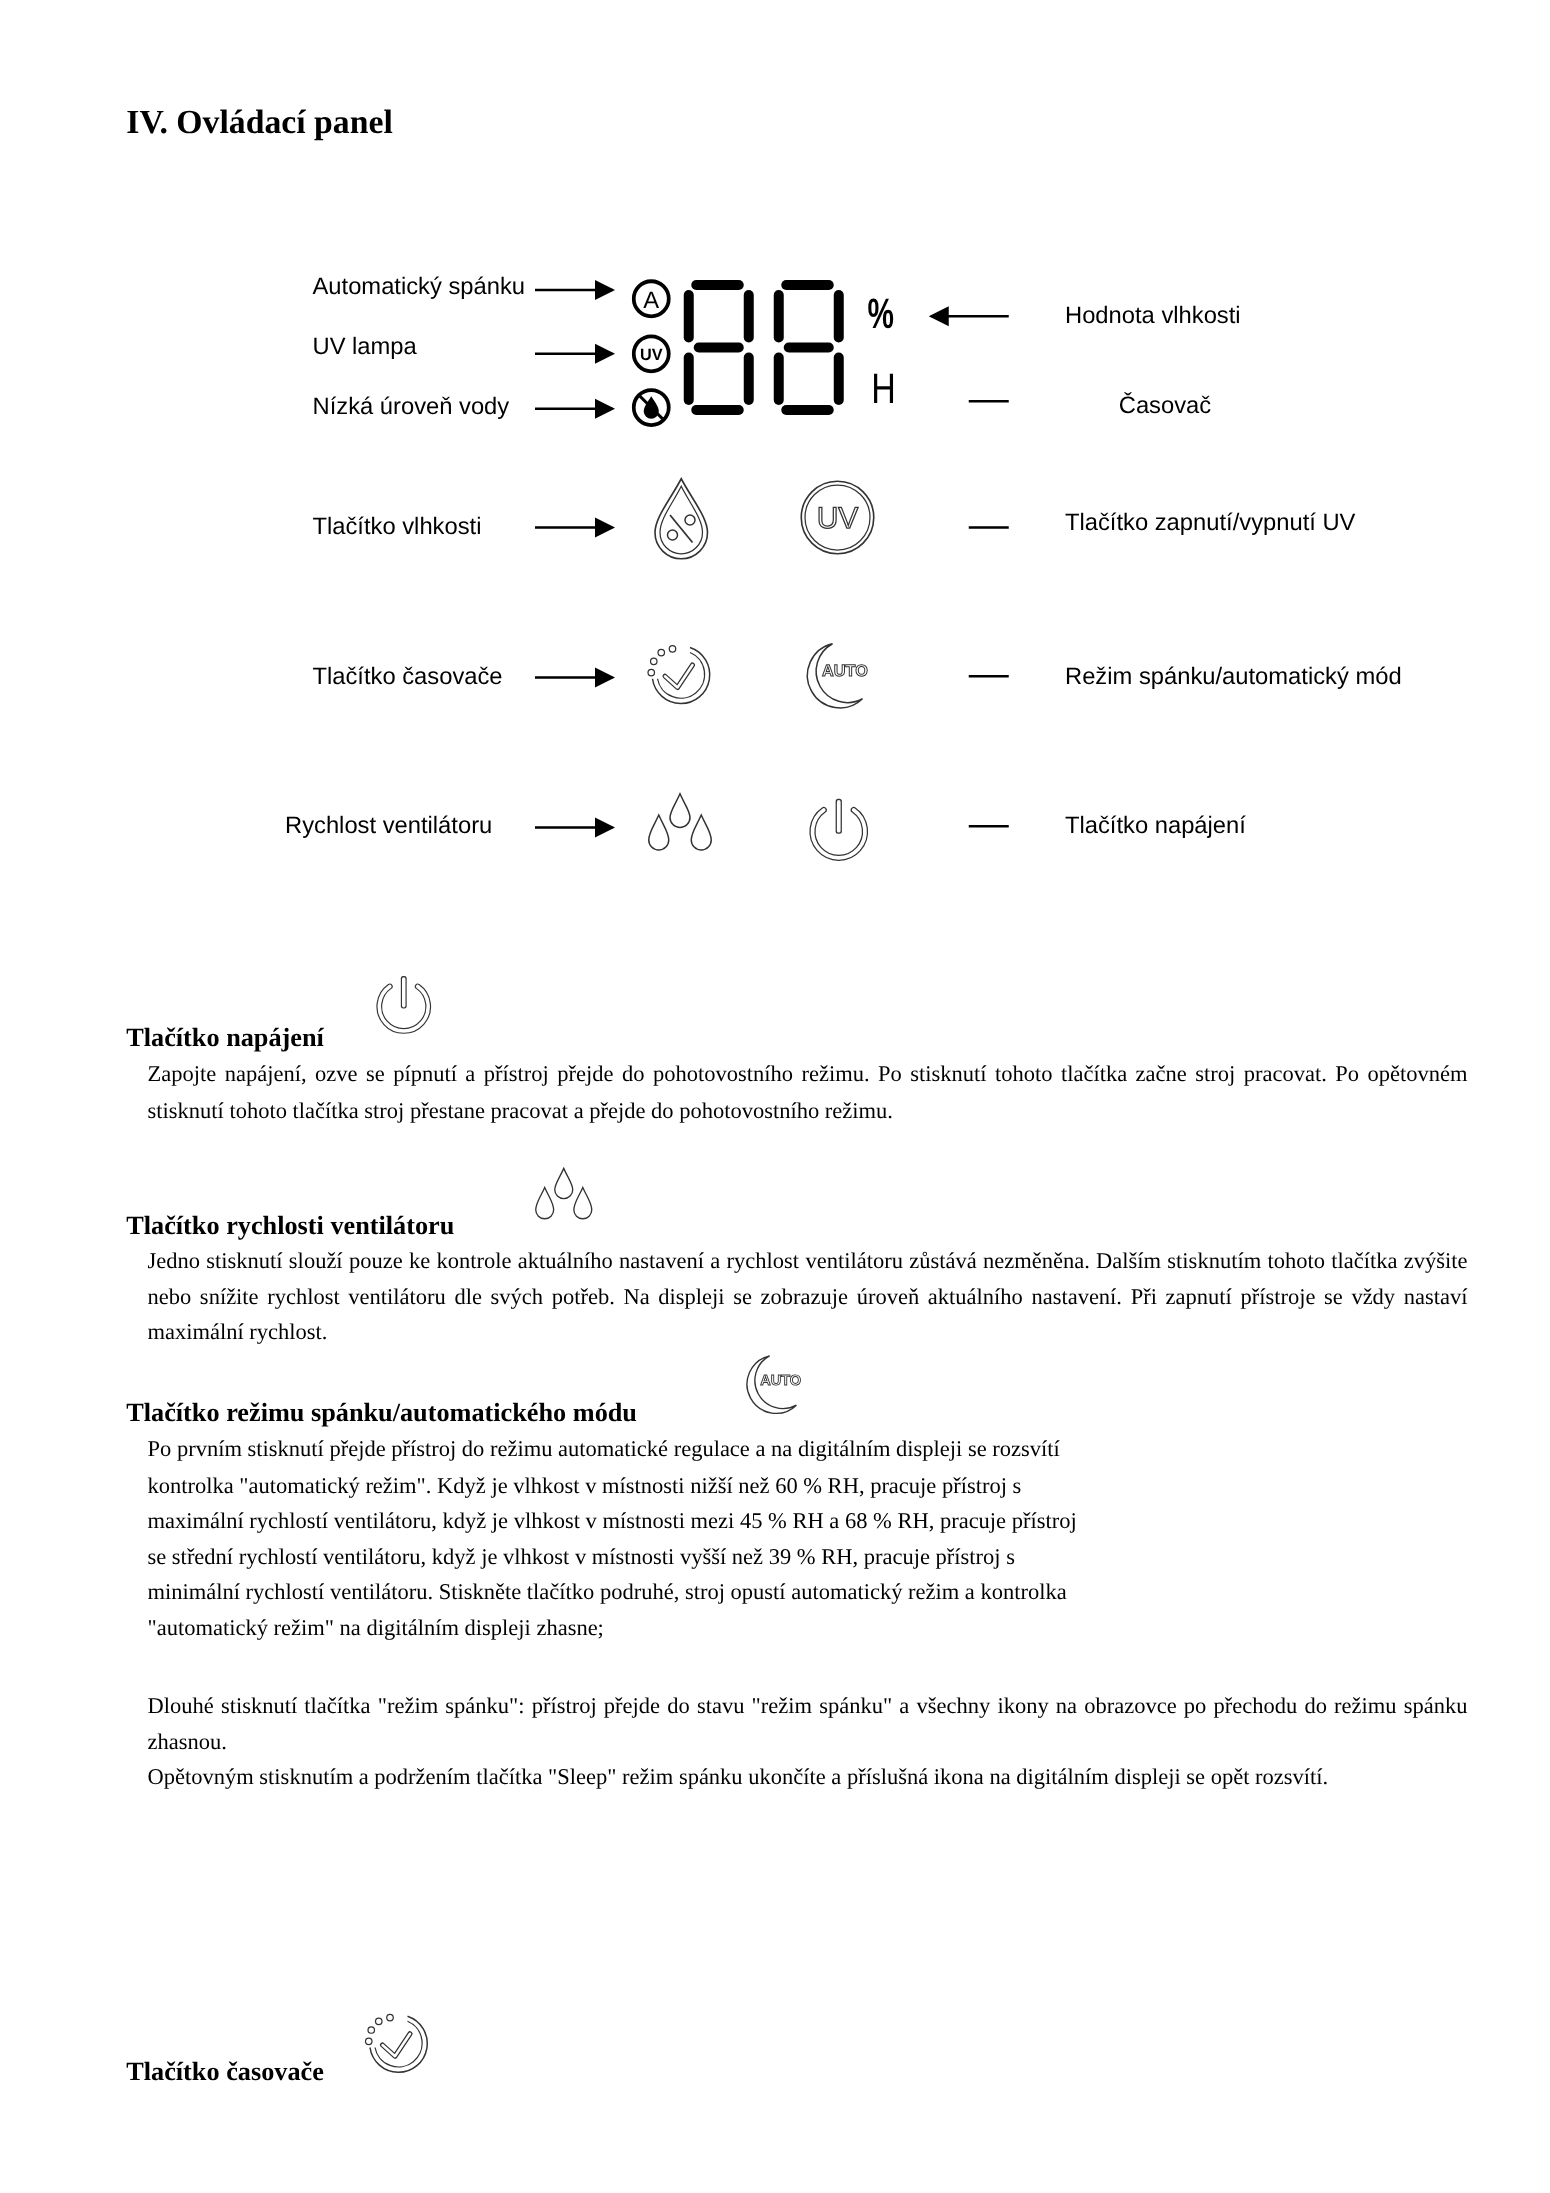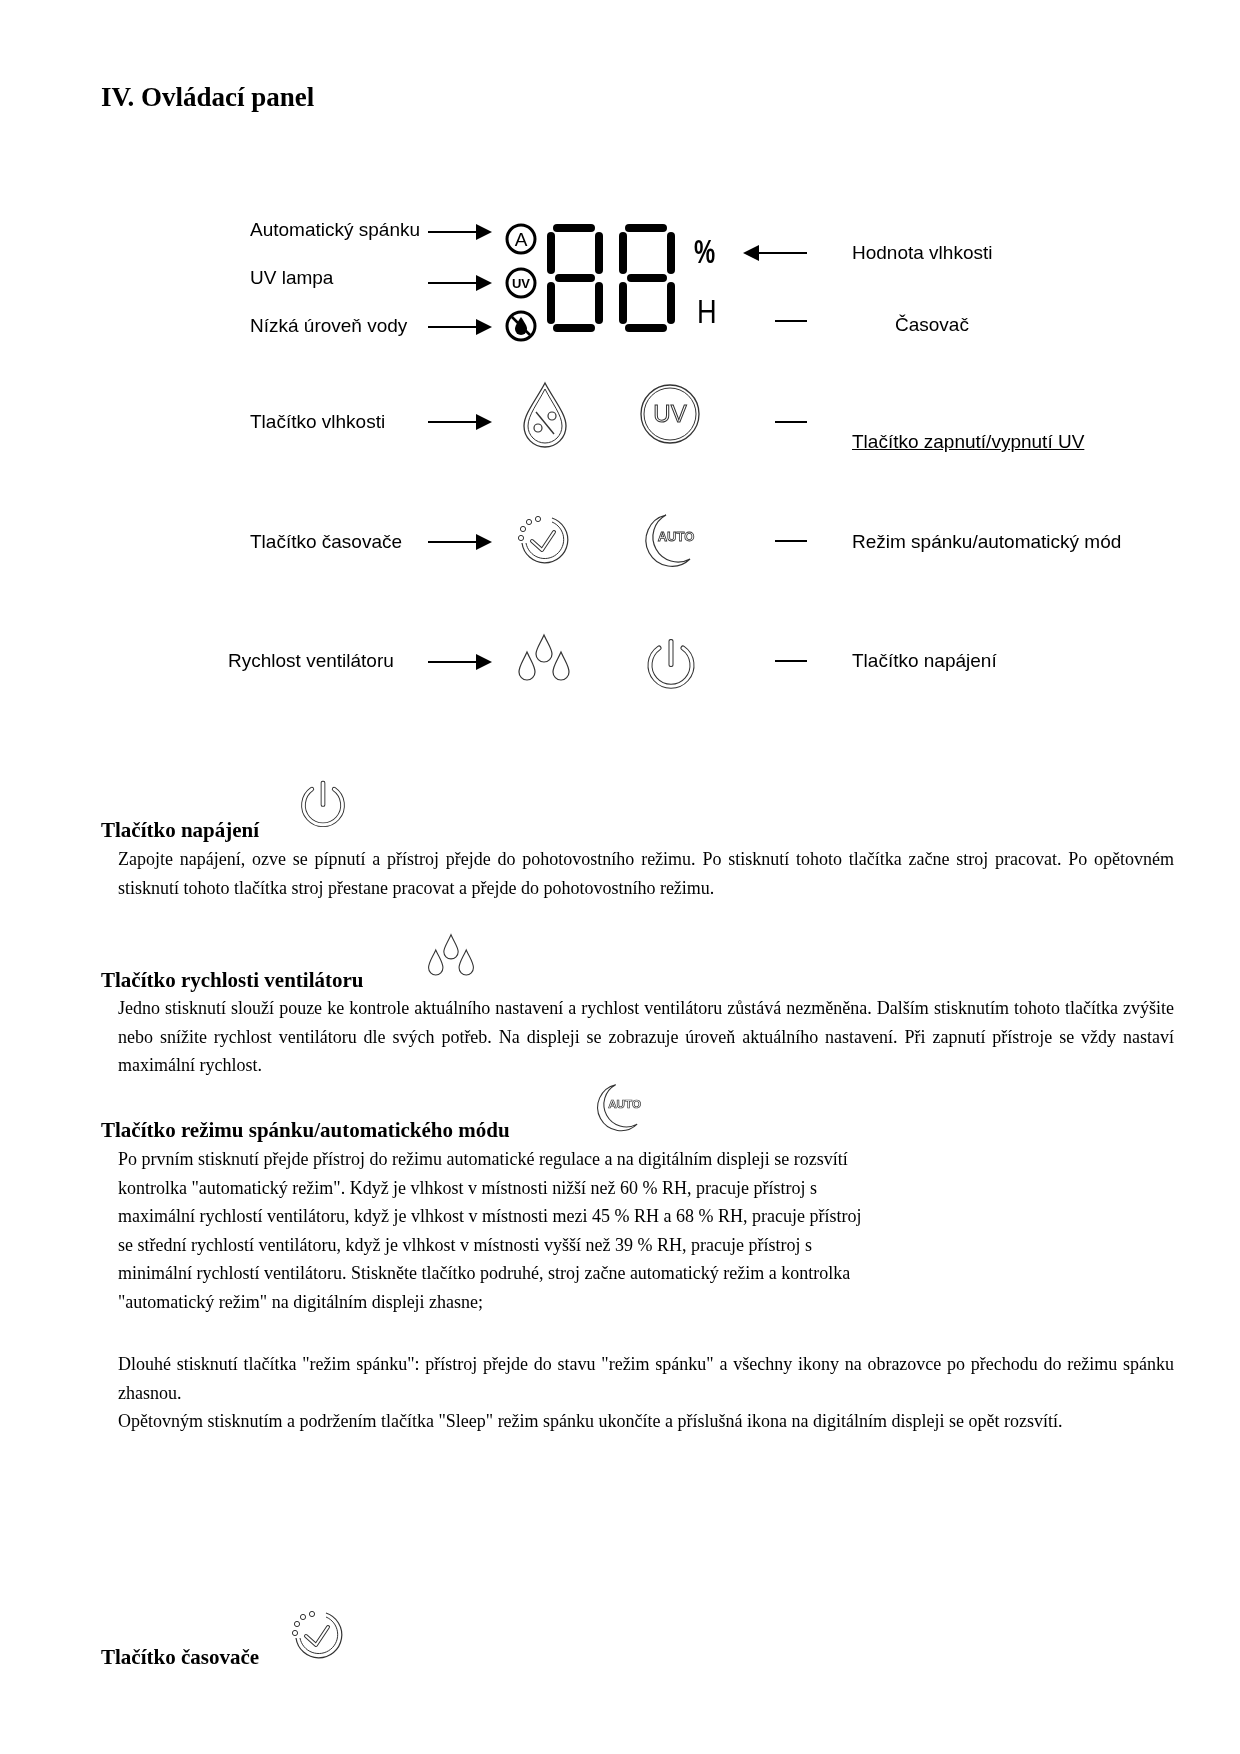--- a/index.html
+++ b/index.html
@@ -78,21 +78,21 @@
   <div class="lbl" style="left:694px; top:232px; font-size:34px; font-weight:bold; transform:scaleX(0.7); transform-origin:left;">%</div>
   <div class="lbl" style="left:697px; top:292px; font-size:34px; transform:scaleX(0.8); transform-origin:left;">H</div>
 
   <div class="arrow left" style="left:745px; top:252px; width:62px;"></div>
   <div class="lbl" style="left:852px; top:242px;">Hodnota vlhkosti</div>
 
   <div class="dash" style="left:775px; top:320px;"></div>
   <div class="lbl" style="left:852px; top:314px;margin-left:43px;">Časovač</div>
 
   <div class="dash" style="left:775px; top:421px;"></div>
-  <div class="lbl" style="left:852px; top:431px;text-decoration:underline;">Tlačítko zapnutí/vypnutí UV</div>
+  <div class="lbl" style="left:852px; top:408px;">Tlačítko zapnutí/vypnutí UV</div>
 
   <div class="dash" style="left:775px; top:540px;"></div>
   <div class="lbl" style="left:852px; top:531px;">Režim spánku/automatický mód</div>
 
   <div class="dash" style="left:775px; top:660px;"></div>
   <div class="lbl" style="left:852px; top:650px;">Tlačítko napájení</div>
 
   <svg class="ico" style="left:520px; top:380px;" width="50" height="68" viewBox="0 0 50 68">
     <path d="M25 3 C16 20 4 34 4 46 A21 21 0 0 0 46 46 C46 34 34 20 25 3 Z" fill="none" stroke="#333" stroke-width="1.3"></path>
     <path d="M25 9 C18 23 8 35 8 46 A17 17 0 0 0 42 46 C42 35 32 23 25 9 Z" fill="none" stroke="#333" stroke-width="1"></path>
@@ -156,21 +156,21 @@
   <div class="sec-title" style="top:1118px;">Tlačítko režimu spánku/automatického módu</div>
   <svg class="ico" style="left:592px; top:1082px;" width="58" height="52" viewBox="0 0 64 58">
     <path d="M26 3 A26 26 0 1 0 50 47 A22 22 0 1 1 26 3 Z" fill="none" stroke="#333" stroke-width="1.2"></path>
     <text x="36" y="29" text-anchor="middle" font-family="Liberation Sans, sans-serif" font-size="13" font-weight="bold" fill="#fff" stroke="#333" stroke-width="0.8">AUTO</text>
   </svg>
   <div class="para" style="top:1145px; text-align:left;">
     <p>Po prvním stisknutí přejde přístroj do režimu automatické regulace a na digitálním displeji se rozsvítí</p>
     <p>kontrolka "automatický režim". Když je vlhkost v místnosti nižší než 60 % RH, pracuje přístroj s</p>
     <p>maximální rychlostí ventilátoru, když je vlhkost v místnosti mezi 45 % RH a 68 % RH, pracuje přístroj</p>
     <p>se střední rychlostí ventilátoru, když je vlhkost v místnosti vyšší než 39 % RH, pracuje přístroj s</p>
-    <p>minimální rychlostí ventilátoru. Stiskněte tlačítko podruhé, stroj začne automatický režim a kontrolka</p>
+    <p>minimální rychlostí ventilátoru. Stiskněte tlačítko podruhé, stroj opustí automatický režim a kontrolka</p>
     <p>"automatický režim" na digitálním displeji zhasne;</p>
   </div>
   <div class="para" style="top:1350px;">Dlouhé stisknutí tlačítka "režim spánku": přístroj přejde do stavu "režim spánku" a všechny ikony na obrazovce po přechodu do režimu spánku zhasnou.</div>
   <div class="para" style="top:1407px;">Opětovným stisknutím a podržením tlačítka "Sleep" režim spánku ukončíte a příslušná ikona na digitálním displeji se opět rozsvítí.</div>
 
   <div class="sec-title" style="top:1645px;">Tlačítko časovače</div>
   <svg class="ico" style="left:288px; top:1605px;" width="60" height="58" viewBox="0 0 60 58">
     <path d="M38 8 A23 23 0 1 1 8 33" fill="none" stroke="#333" stroke-width="1.2"></path>
     <path d="M38 12 A19 19 0 1 1 12 33" fill="none" stroke="#333" stroke-width="1"></path>
     <circle cx="7" cy="28" r="2.6" fill="none" stroke="#333" stroke-width="1"></circle>

